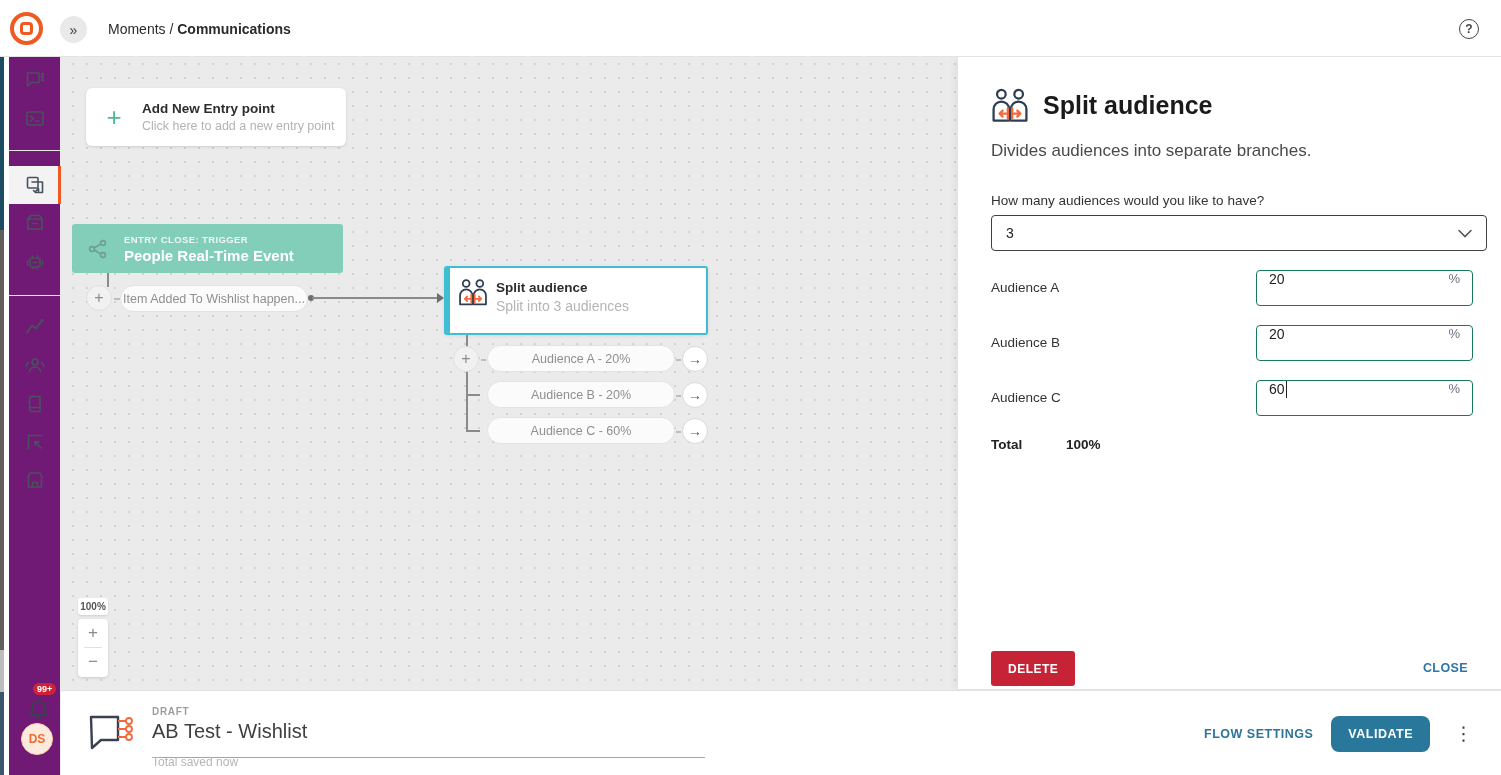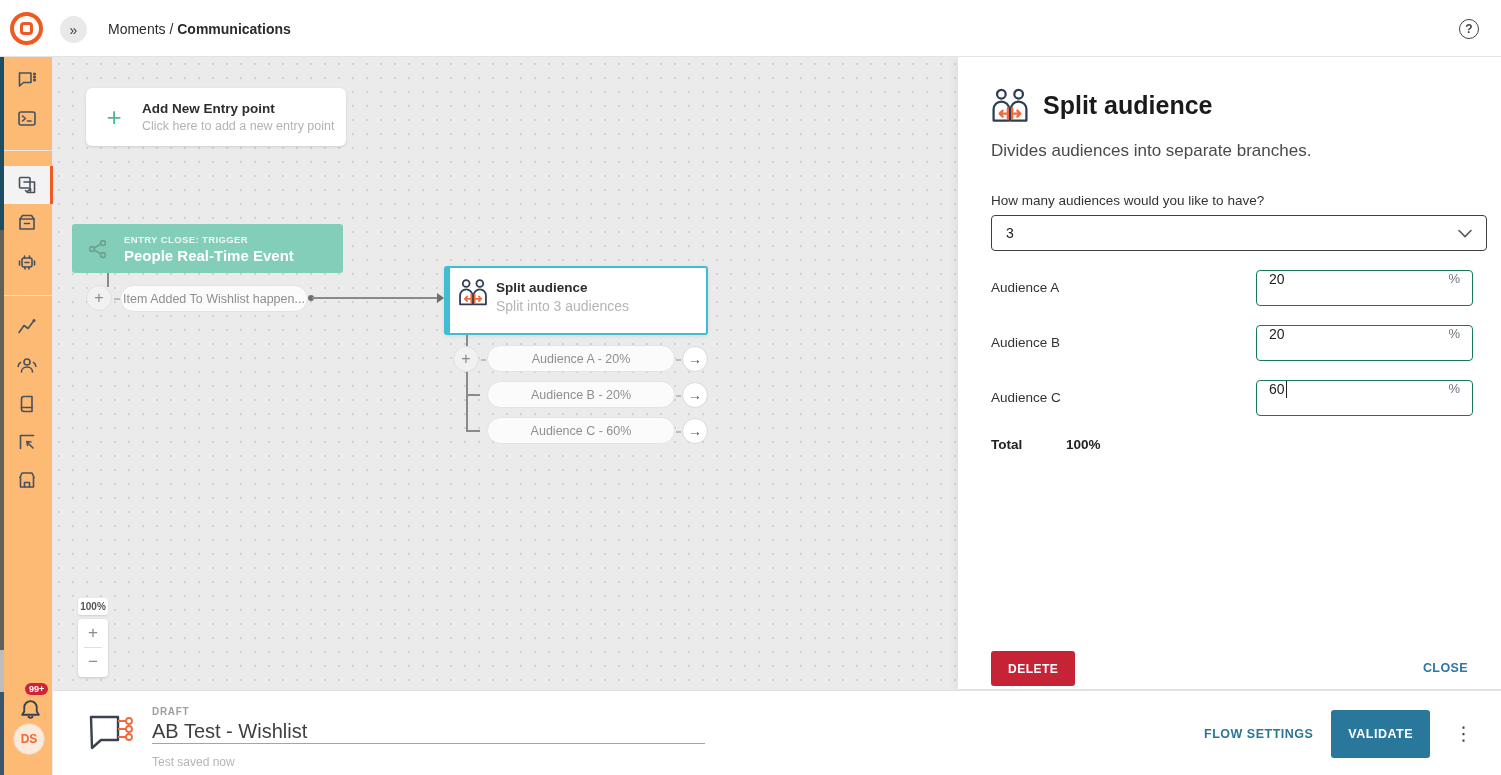--- a/index.html
+++ b/index.html
@@ -17,21 +17,21 @@
   #breadcrumb { position:absolute; left:108px; top:21px; font-size:14px; color:#2b2b2b; }
   #breadcrumb b { font-weight:700; }
   #help-btn { position:absolute; right:22px; top:19px; width:20px; height:20px; border-radius:50%;
     border:1.6px solid #444; color:#444; font-size:12px; font-weight:700;
     display:flex; align-items:center; justify-content:center; }
 
   
   .edge-strip { position:absolute; left:0; width:4px; z-index:25; }
 
   
-  #sidebar { position:absolute; left:1px; top:57px; width:52px; height:718px; background:#fdba74;
+  #sidebar { position:absolute; left:9px; top:57px; width:52px; height:718px; background:#701a75;
     border-right:1px solid #e9e9e9; z-index:20;padding-left:12px; }
   .side-icon { position:absolute; left:15px; width:22px; height:22px; color:#49525c; }
   .side-icon svg { width:22px; height:22px; stroke:#49525c; fill:none; stroke-width:1.6;
     stroke-linecap:round; stroke-linejoin:round; }
   .side-div { position:absolute; left:0; width:52px; height:1px; background:#e6e6e6; }
   #active-item { position:absolute; left:0; top:109px; width:52px; height:38px; background:#f3f3f3; }
   #active-item .bar { position:absolute; right:0; top:0; width:3px; height:38px; background:#f05a22; }
   #bell-wrap { position:absolute; left:17px; top:631px; width:30px; height:34px; }
   #bell-wrap svg { width:25px; height:25px; margin-top:9px; stroke:#39424e; fill:none; stroke-width:1.8; stroke-linejoin:round; }
   #bell-badge { position:absolute; left:7px; top:-5px; background:#ce2336; color:#fff; font-size:9px;
@@ -119,26 +119,26 @@
     letter-spacing:.4px; color:#2e75a8; cursor:pointer; }
 
   
   #footer { position:absolute; left:52px; top:690px; width:1449px; height:85px; background:#fff;
     border-top:1px solid #e0e0e0; z-index:15; }
   #flow-icon { position:absolute; left:36px; top:16px; }
   #flow-icon svg { width:48px; height:52px; fill:none; stroke-linejoin:round; }
   #draft-label { position:absolute; left:100px; top:15px; font-size:10px; font-weight:700;
     letter-spacing:.7px; color:#9e9e9e; }
   #flow-name { position:absolute; left:100px; top:29px; width:553px; font-size:20px; color:#3f3f3f;
-    border-bottom:1px solid #9aa6b0; padding-bottom:0; cursor:text; }
+    border-bottom:1px solid #9aa6b0; padding-bottom:14px; cursor:text; }
   #last-saved { position:absolute; left:100px; top:64px; font-size:12px; color:#b5b5b5; }
   #footer-right { position:absolute; right:22px; top:0; height:85px; display:flex; align-items:center; gap:18px; }
   #flow-settings { font-size:12.5px; font-weight:700; letter-spacing:.5px; color:#2c7696; cursor:pointer; }
-  #validate-btn { height:48px; padding:0 17px; background:#29789b; color:#fff; font-size:12.5px;
-    font-weight:700; letter-spacing:.5px; border:none; border-radius:3px;
+  #validate-btn { height:36px; padding:0 17px; background:#29789b; color:#fff; font-size:12.5px;
+    font-weight:700; letter-spacing:.5px; border:none; border-radius:8px;
     font-family:"Liberation Sans",sans-serif; cursor:pointer; }
   #kebab { font-size:19px; color:#3c3c3c; cursor:pointer; padding:0 6px; }
 </style>
 </head>
 <body>
 
 <div id="header">
   <div id="logo">
       <div class="inner"></div>
     </div>
@@ -384,19 +384,19 @@
     <svg viewBox="0 0 48 42">
       <path d="M3 5h27v23H13l-9 8z" stroke="#39424e" stroke-width="2.4" fill="none"></path>
       <path d="M30 9h8M30 17h8M30 25h8" stroke="#f2693b" stroke-width="1.8"></path>
       <circle cx="41" cy="9" r="3" stroke="#f2693b" stroke-width="1.8" fill="none"></circle>
       <circle cx="41" cy="17" r="3" stroke="#f2693b" stroke-width="1.8" fill="none"></circle>
       <circle cx="41" cy="25" r="3" stroke="#f2693b" stroke-width="1.8" fill="none"></circle>
     </svg>
   </div>
   <div id="draft-label">DRAFT</div>
   <div id="flow-name">AB Test - Wishlist</div>
-  <div id="last-saved">Test saved now</div>
+  <div id="last-saved">Total saved now</div>
   <div id="footer-right">
     <div id="flow-settings">FLOW SETTINGS</div>
     <button id="validate-btn">VALIDATE</button>
     <div id="kebab">⋮</div>
   </div>
 </div>
 
 </body></html>

